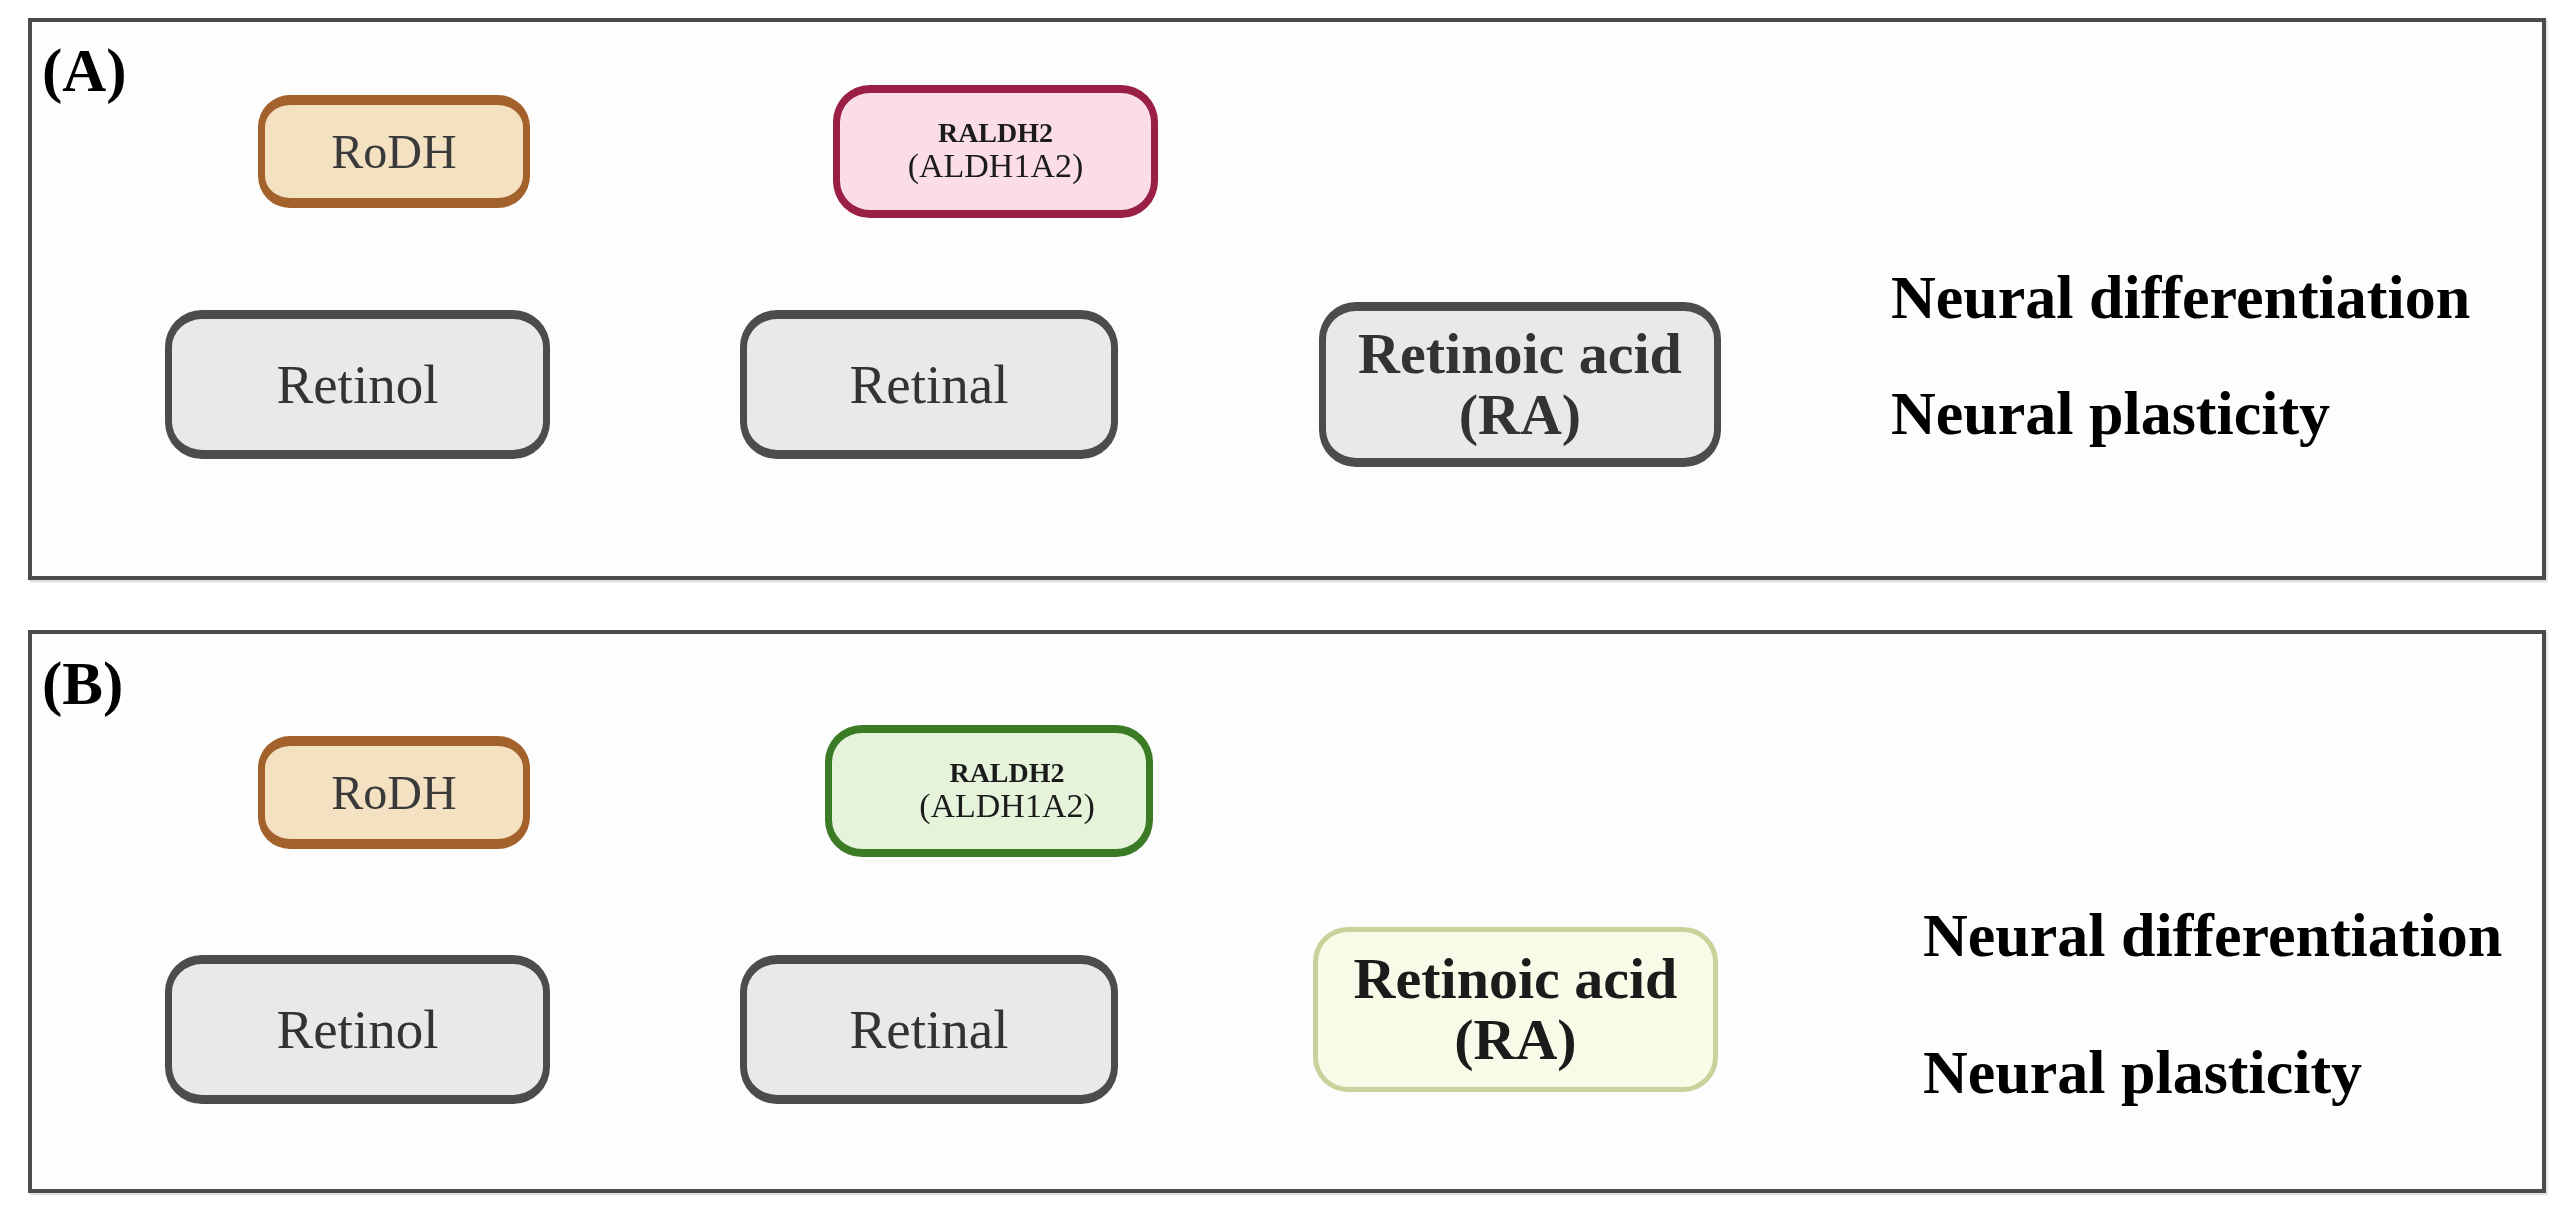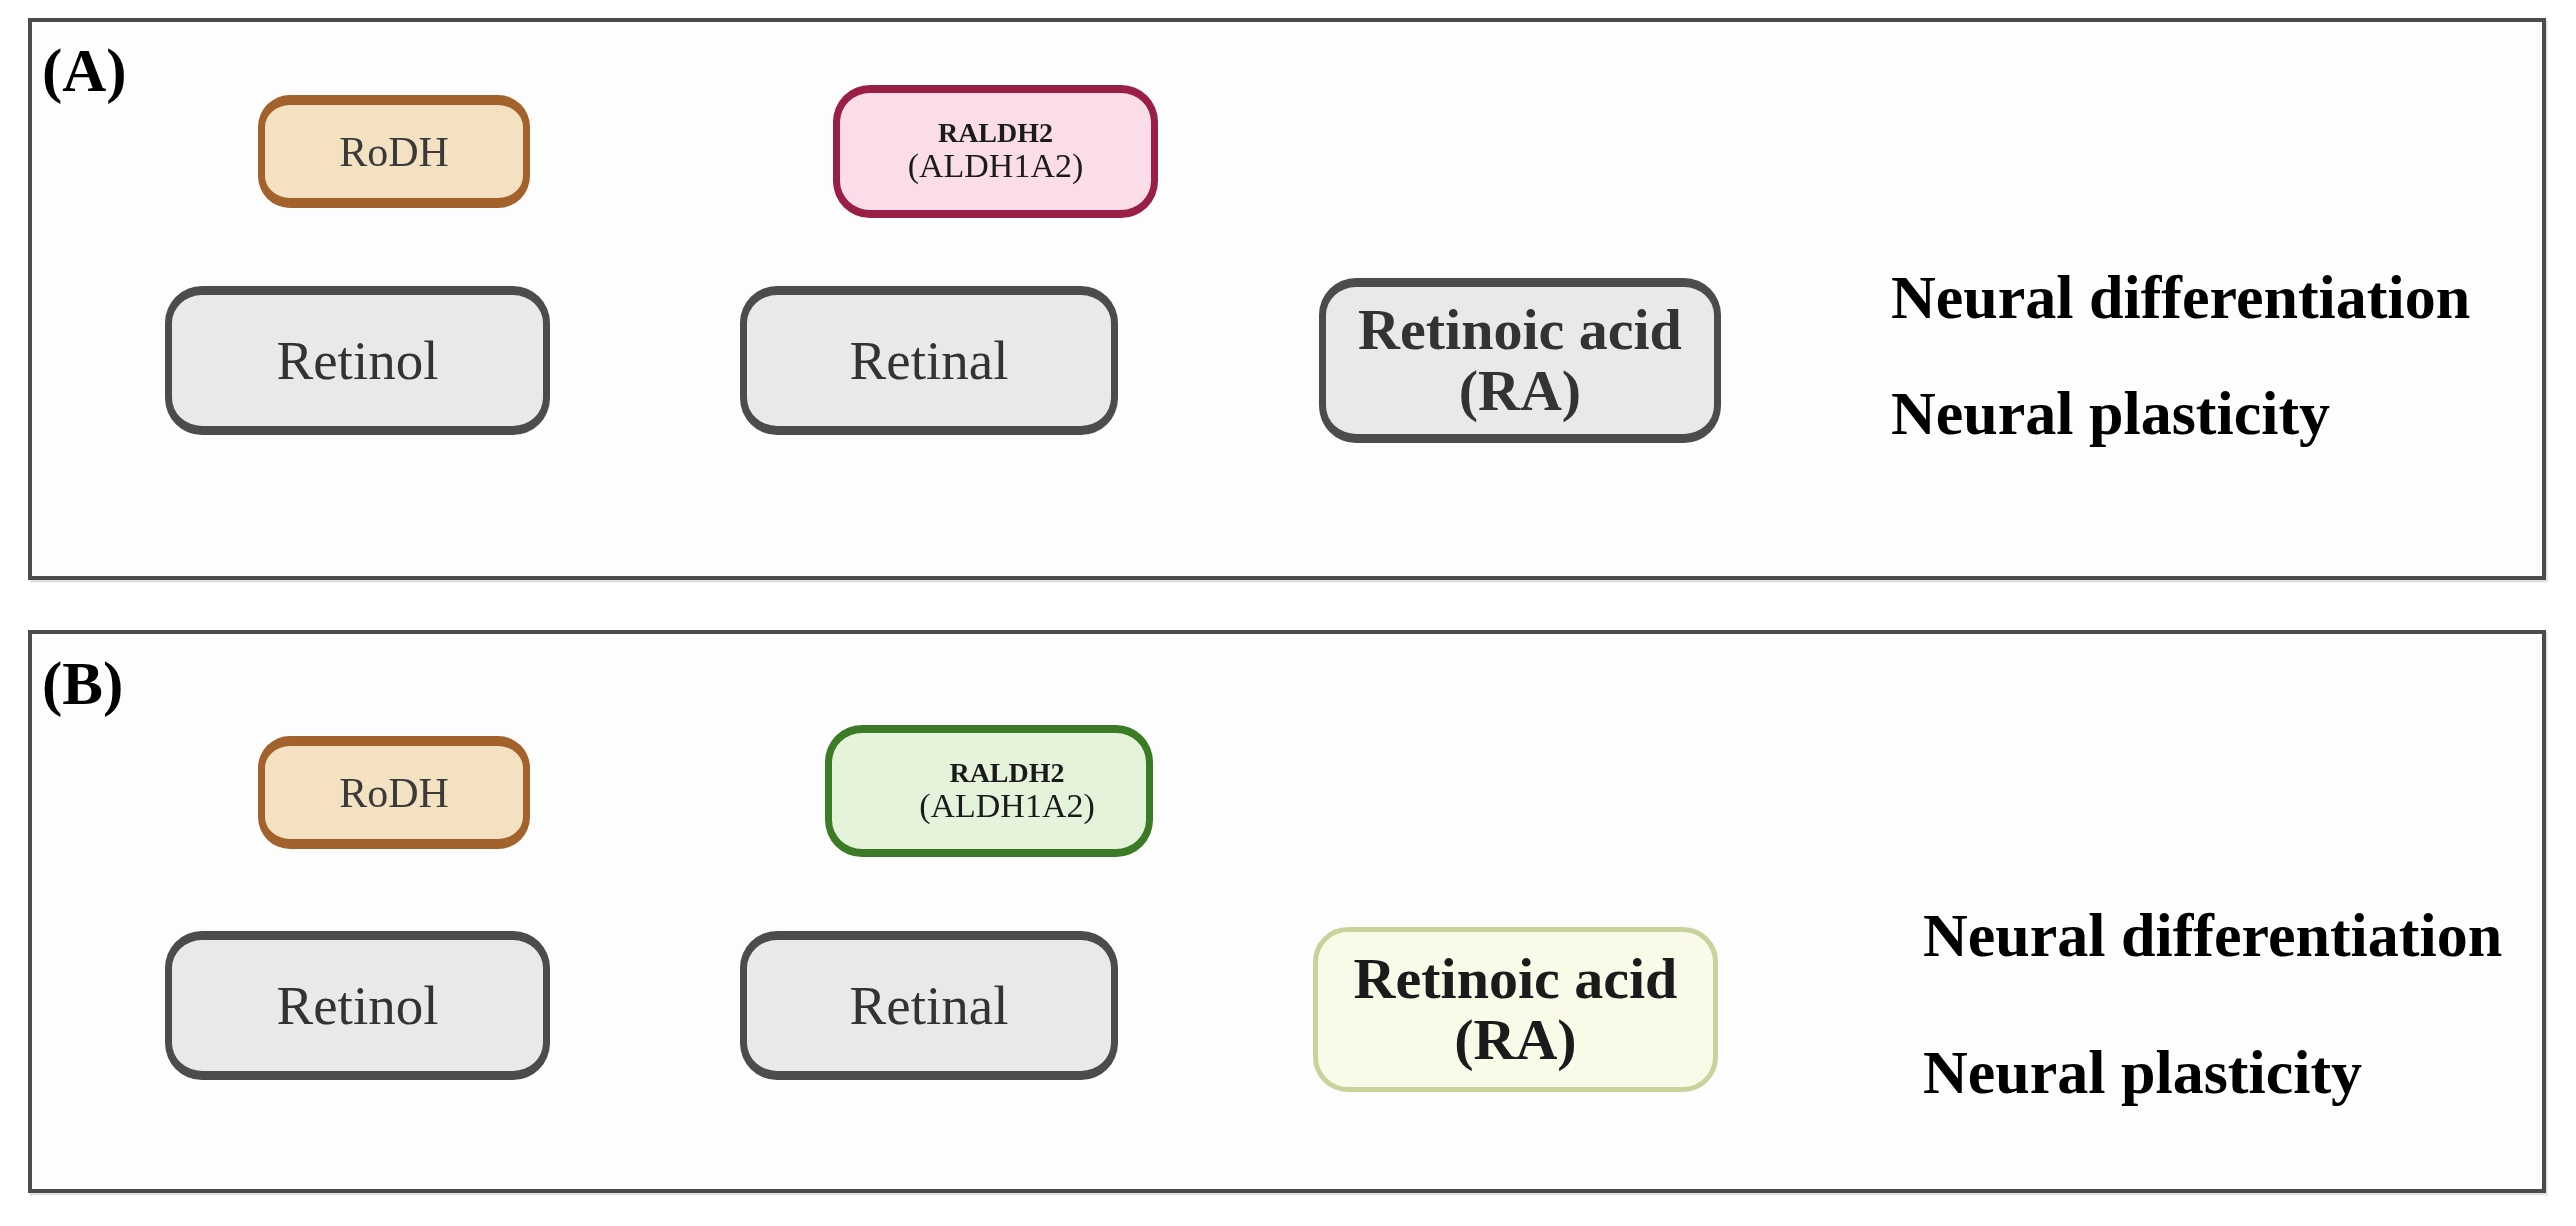--- a/index.html
+++ b/index.html
@@ -14,25 +14,25 @@
   .panel-label{
     position:absolute;font-weight:bold;font-size:61px;color:#000;line-height:1;
   }
   .box{
     position:absolute;display:flex;align-items:center;justify-content:center;
     box-sizing:border-box;text-align:center;
   }
   .box .stack{display:flex;flex-direction:column;align-items:center;line-height:1.08;}
   .gray{
     background:#e9e9e9;border:7.2px solid #4c4c4c;border-top-width:9.7px;border-bottom-width:9.7px;
-    border-radius:37px;color:#333;font-size:55px;
+    border-radius:37px;color:#333;font-size:55px;margin-top:24px;
   }
   .tan{
     background:#f3e1c1;border:7.2px solid #a3622c;border-top-width:10.5px;border-bottom-width:10.5px;
-    border-radius:32px;color:#3a3a3a;font-size:42px;
+    border-radius:32px;color:#3a3a3a;font-size:48px;
   }
   .pink{
     background:#fadde8;border:7.2px solid #9a1f45;border-top-width:8.8px;border-bottom-width:8.8px;
     border-radius:37px;color:#1b1b1b;
   }
   .greenbox{
     background:#e5f3db;border:7.2px solid #3c7b26;border-top-width:8.8px;border-bottom-width:8.8px;
     border-radius:37px;color:#1b1b1b;
   }
   .greenbox .stack{padding-left:36px;}

